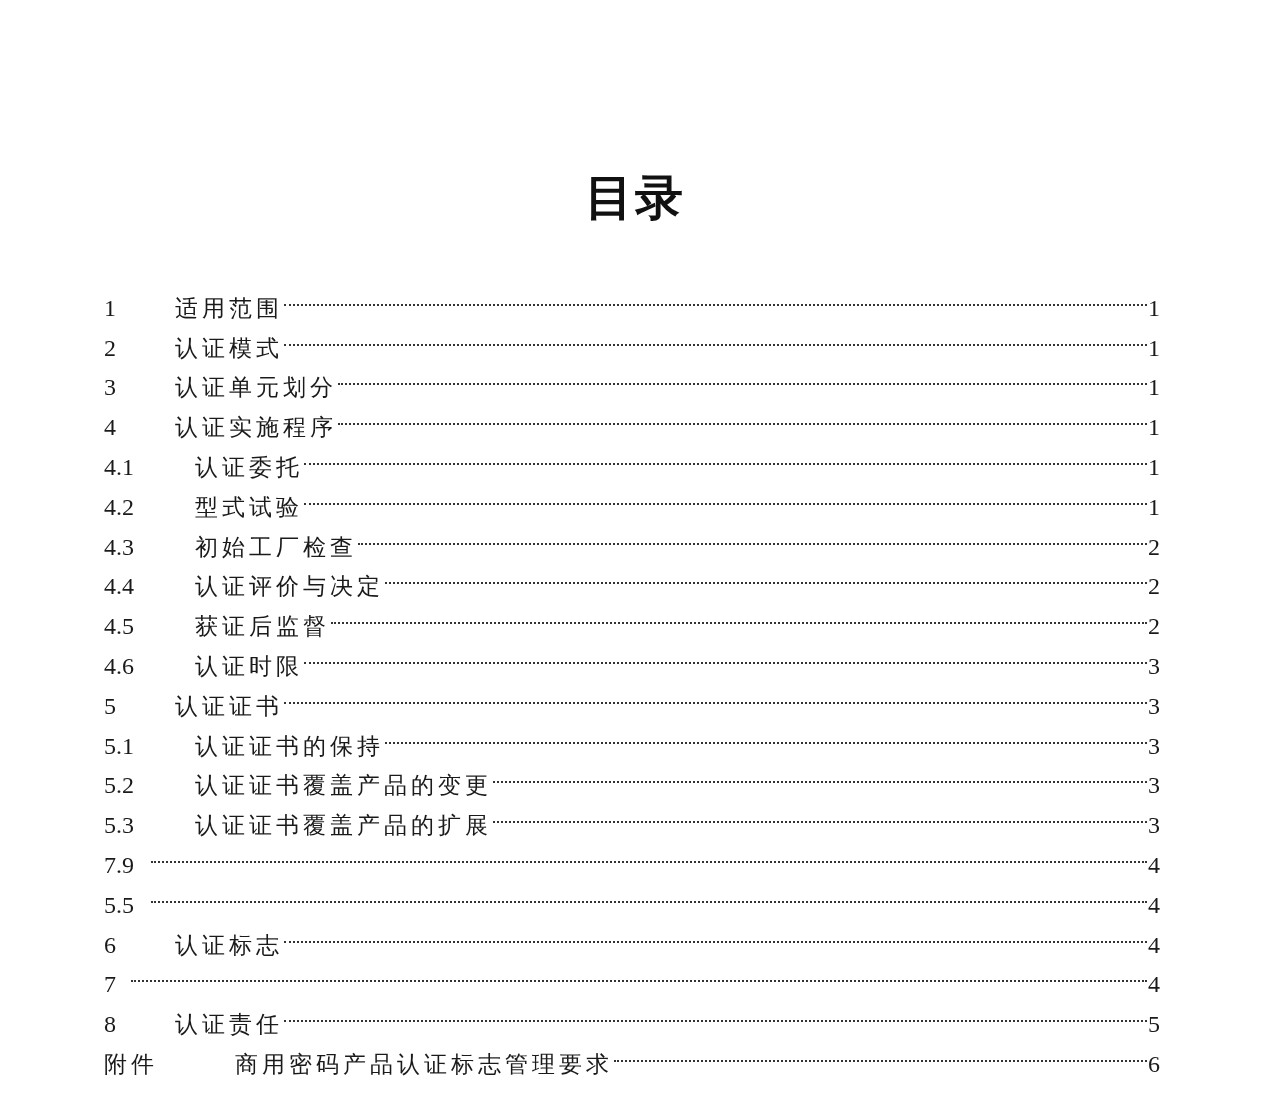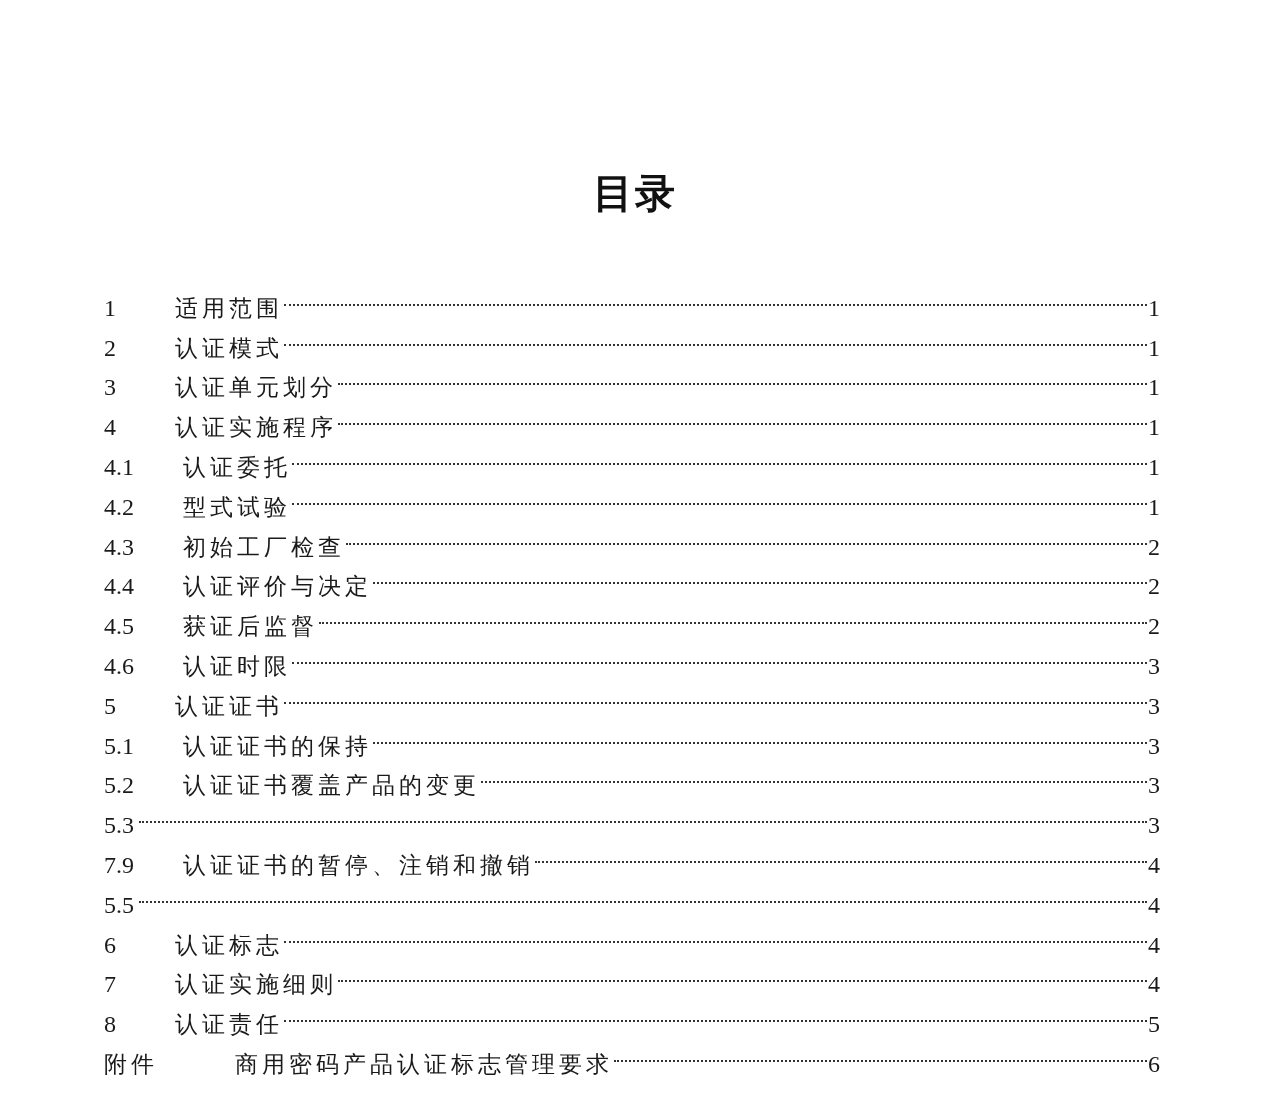--- a/index.html
+++ b/index.html
@@ -1,23 +1,23 @@
 <!DOCTYPE html>
 <html><head>
 <meta charset="utf-8">
 <style>
   html, body { margin: 0; padding: 0; background: #ffffff; }
   body { width: 1280px; height: 1116px; position: relative; overflow: hidden;
          font-family: "DejaVu Serif", "Liberation Serif", serif; color: #1a1a1a; }
   .title { position: absolute; top: 166px; left: 0; width: 1270px; text-align: center;
-           font-family: "DejaVu Sans", sans-serif; font-weight: bold; font-size: 40px;
+           font-family: "DejaVu Sans", sans-serif; font-weight: bold; font-size: 48px;
            letter-spacing: 2px; color: #111; }
   .toc { position: absolute; top: 276px; left: 104px; width: 1056px; }
   .row { display: flex; align-items: baseline; height: 39.8px; font-size: 23px; line-height: 39.8px; white-space: nowrap; }
-  .num { font-family: "Liberation Serif", serif; font-size: 24px; margin-right: 4px; }
+  .num { font-family: "Liberation Serif", serif; font-size: 24px; margin-right: 16px; }
   .row.l1 .num { margin-right: 14px; }
   .label { letter-spacing: 4px; margin-left: 45px; }
   .annex-label { letter-spacing: 4px; margin-right: 32px; }
   .leader { flex: 1; overflow: hidden; margin: 0 1px; position: relative; height: 39.8px; }
   .leader::before { content: ""; position: absolute; left: 0; right: 0; bottom: 10px;
                     border-bottom: 2px dotted #333; }
   .page { font-family: "Liberation Serif", serif; font-size: 24px; }
 </style>
 </head>
 <body>
@@ -98,43 +98,42 @@
       <span class="page">3</span>
     </div>
   <div class="row l2">
       <span class="num">5.2</span>
       <span class="label">认证证书覆盖产品的变更</span>
       <span class="leader"></span>
       <span class="page">3</span>
     </div>
   <div class="row l2">
       <span class="num">5.3</span>
+      <span class="label">认证证书覆盖产品的扩展</span>
       <span class="leader"></span>
       <span class="page">3</span>
     </div>
   <div class="row l2">
       <span class="num">7.9</span>
-      <span class="label">认证证书的暂停、注销和撤销</span>
       <span class="leader"></span>
       <span class="page">4</span>
     </div>
   <div class="row l2">
       <span class="num">5.5</span>
       <span class="leader"></span>
       <span class="page">4</span>
     </div>
   <div class="row l1">
       <span class="num">6</span>
       <span class="label">认证标志</span>
       <span class="leader"></span>
       <span class="page">4</span>
     </div>
   <div class="row l1">
       <span class="num">7</span>
-      <span class="label">认证实施细则</span>
       <span class="leader"></span>
       <span class="page">4</span>
     </div>
   <div class="row l1">
       <span class="num">8</span>
       <span class="label">认证责任</span>
       <span class="leader"></span>
       <span class="page">5</span>
     </div>
   <div class="row annex">

